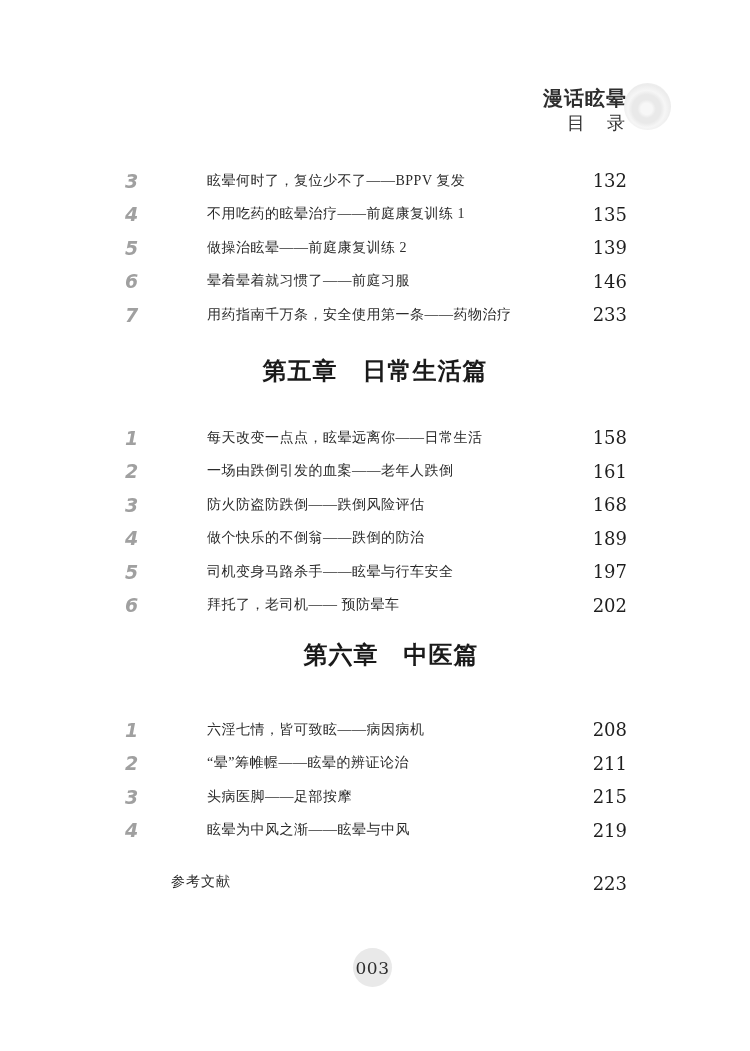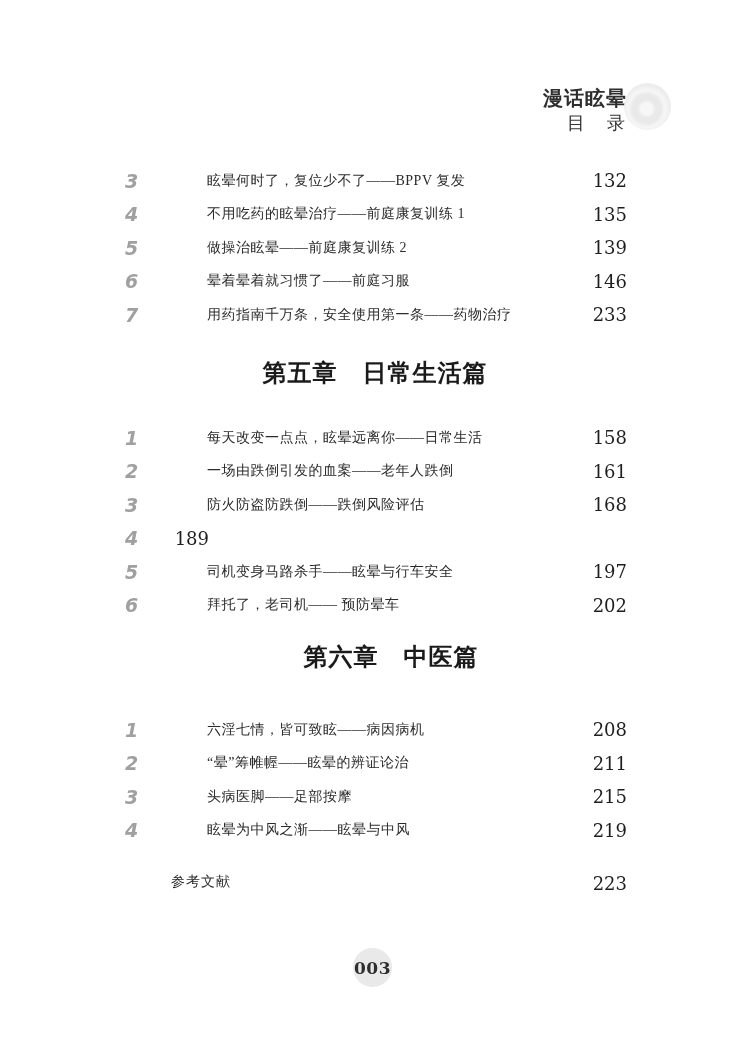--- a/index.html
+++ b/index.html
@@ -100,20 +100,21 @@
     position: absolute;
     left: 0;
     width: 100%;
     text-align: center;
     font-size: 24px;
     font-weight: bold;
     letter-spacing: 1px;
     color: #1a1a1a;
     line-height: 30px;
     margin: 0;
+    font-family: Liberation Mono, monospace;
   }
   .ch5 { top: 358px; }
   .ch6 { top: 642px; margin-left: 16px; }
 
   
   .refs {
     position: absolute;
     top: 873px;
     left: 125px;
     right: 123px;
@@ -134,21 +135,20 @@
     background: #e9e9e9;
     display: flex;
     align-items: center;
     justify-content: center;
   }
   .folio span {
     font-size: 17px;
     color: #2e2e2e;
     font-family: "DejaVu Serif", "Liberation Serif", serif;
     letter-spacing: 0.5px;
-    font-weight: bold;
   }
 </style>
 </head>
 <body>
 
 <div class="page">
 
   <div class="book-title">漫话眩晕</div>
   <div class="toc-label">目　录</div>
   <div class="watermark"></div>
@@ -194,20 +194,21 @@
       <span class="title">一场由跌倒引发的血案——老年人跌倒</span>
       <span class="pg">161</span>
     </div>
     <div class="row">
       <span class="num">3</span>
       <span class="title">防火防盗防跌倒——跌倒风险评估</span>
       <span class="pg">168</span>
     </div>
     <div class="row">
       <span class="num">4</span>
+      <span class="title">做个快乐的不倒翁——跌倒的防治</span>
       <span class="pg">189</span>
     </div>
     <div class="row">
       <span class="num">5</span>
       <span class="title">司机变身马路杀手——眩晕与行车安全</span>
       <span class="pg">197</span>
     </div>
     <div class="row">
       <span class="num">6</span>
       <span class="title">拜托了，老司机—— 预防晕车</span>

